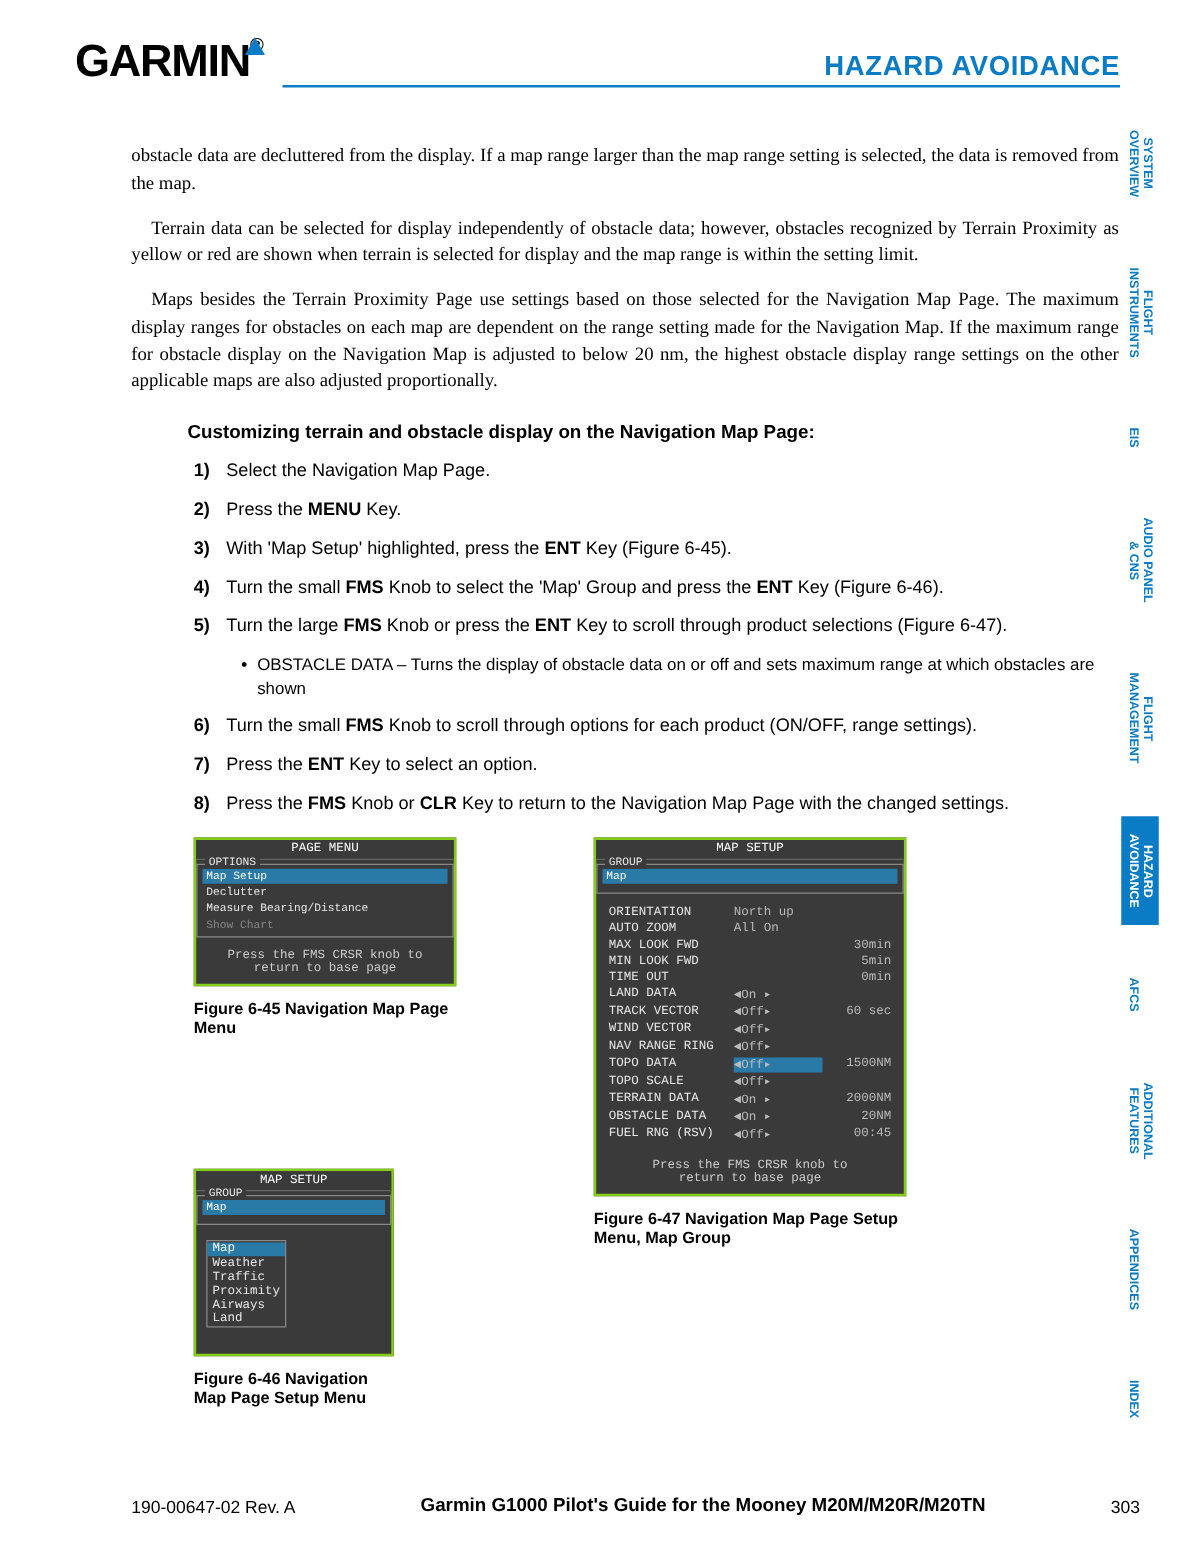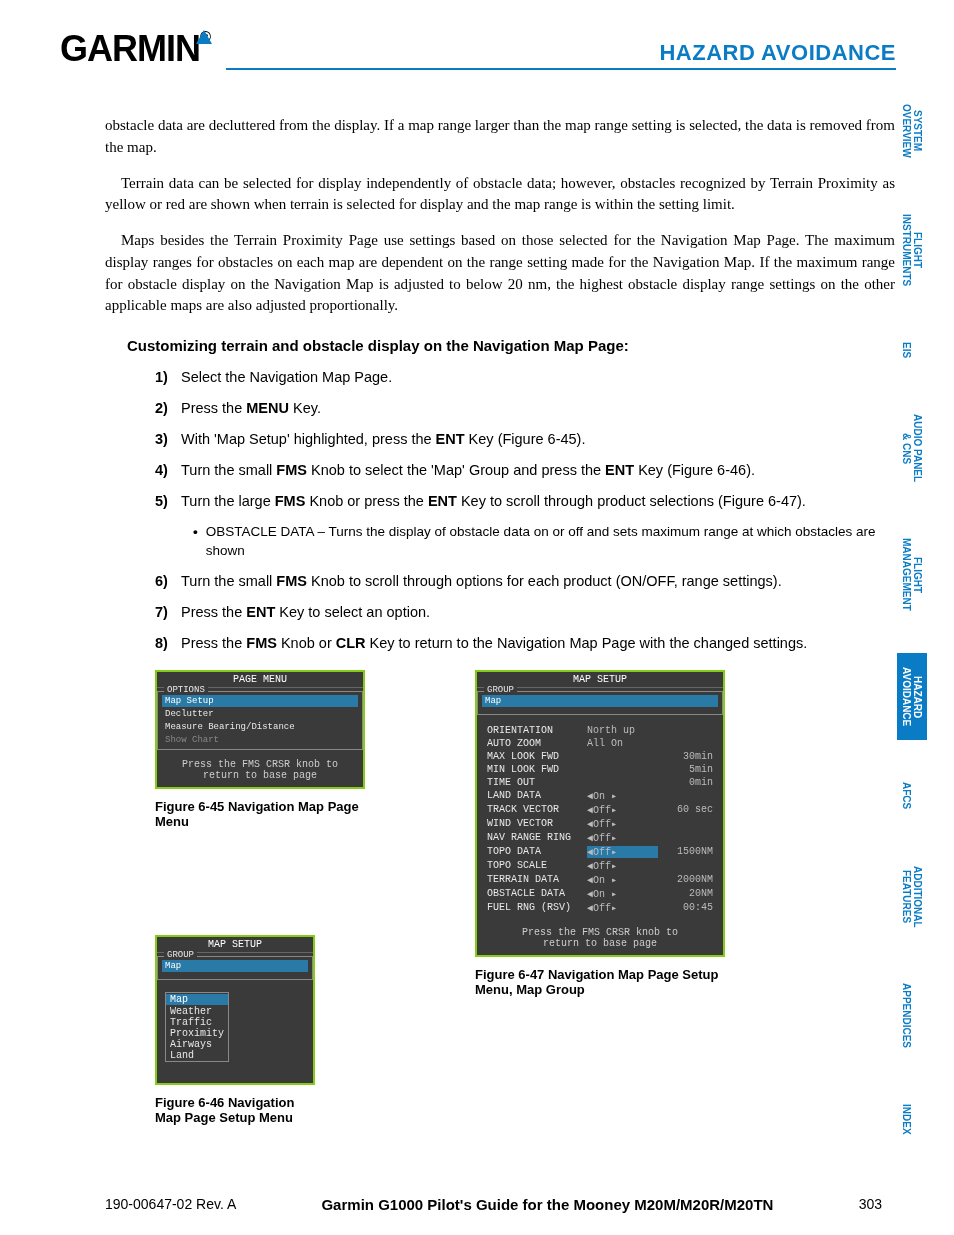--- a/index.html
+++ b/index.html
@@ -8,21 +8,21 @@
 .logo-r{font-size:15px;vertical-align:top}
 .logo-tri{position:absolute;top:30px;left:196px;width:0;height:0;border-left:8px solid transparent;border-right:8px solid transparent;border-bottom:14px solid #0a7cc5}
 .hdr-title{position:absolute;top:40px;right:58px;font-family:Arial,sans-serif;font-weight:900;font-size:22px;color:#0a7cc5;letter-spacing:0.5px}
 .hdr-rule{position:absolute;top:68px;left:226px;right:58px;height:2px;background:#0a7cc5}
 .side{position:absolute;right:12px;top:90px;width:45px}
 .side-tab{writing-mode:vertical-rl;text-orientation:mixed;font-family:Arial,sans-serif;font-weight:bold;font-size:10px;text-align:center;padding:14px 4px;margin-bottom:28px;color:#0a7cc5;line-height:1.1}
 .side-tab.active{background:#0a7cc5;color:#fff}
 .content{position:absolute;top:115px;left:105px;width:790px;font-size:15px;line-height:1.45}
 .p1{text-align:justify;margin-bottom:14px}
 .p1.indent{text-indent:16px}
-.sub{font-family:Arial,sans-serif;font-weight:bold;font-size:15px;margin:18px 0 10px 22px}
+.sub{font-family:Arial,sans-serif;font-weight:bold;font-size:15px;margin:18px 0 10px 45px}
 .steps{margin-left:50px;font-family:Arial,sans-serif;font-size:14.5px}
 .step{margin-bottom:10px;display:flex}
 .sn{font-weight:bold;width:26px;flex-shrink:0}
 .st{flex:1}
 .bul{margin-left:88px;margin-bottom:10px;font-family:Arial,sans-serif;font-size:13.5px;display:flex}
 .bul::before{content:"•";margin-right:8px;font-weight:bold}
 b{font-weight:bold}
 .figures{position:absolute;top:670px;left:105px;width:790px}
 .lcd{background:#3a3a3a;border:2px solid #84cc16;font-family:'Courier New',monospace;font-size:11px;color:#e8e8e8}
 .lcd-title{background:#3a3a3a;text-align:center;padding:2px;font-size:10px;color:#fff;border-bottom:1px solid #666}
@@ -36,21 +36,21 @@
 .fig645{position:absolute;top:0;left:50px;width:210px}
 .fig646{position:absolute;top:265px;left:50px;width:160px}
 .fig647{position:absolute;top:0;left:370px;width:250px}
 .setup-row{display:flex;padding:1px 6px;font-size:10px}
 .setup-lbl{width:100px;color:#e8e8e8}
 .setup-val{flex:1;text-align:left;color:#bbb}
 .setup-val2{width:55px;text-align:right;color:#bbb}
 .hl{background:#2a7aa8}
 .dropdown{position:absolute;top:55px;left:8px;background:#3a3a3a;border:1px solid #888;font-size:10px}
 .dropdown div{padding:0 4px}
-.footer{position:absolute;bottom:22px;left:105px;right:72px;display:flex;justify-content:space-between;font-family:Arial,sans-serif;font-size:14px}
+.footer{position:absolute;bottom:22px;left:105px;right:42px;display:flex;justify-content:space-between;align-items:center;font-family:Arial,sans-serif;font-size:14px}
 .footer-c{font-weight:bold;font-size:15px}
 </style>
 </head>
 <body>
 
 <div class="logo"><span>GARMIN</span><span class="logo-r">®</span></div>
 <div class="logo-tri"></div>
 <div class="hdr-title">HAZARD AVOIDANCE</div>
 <div class="hdr-rule"></div>
 

